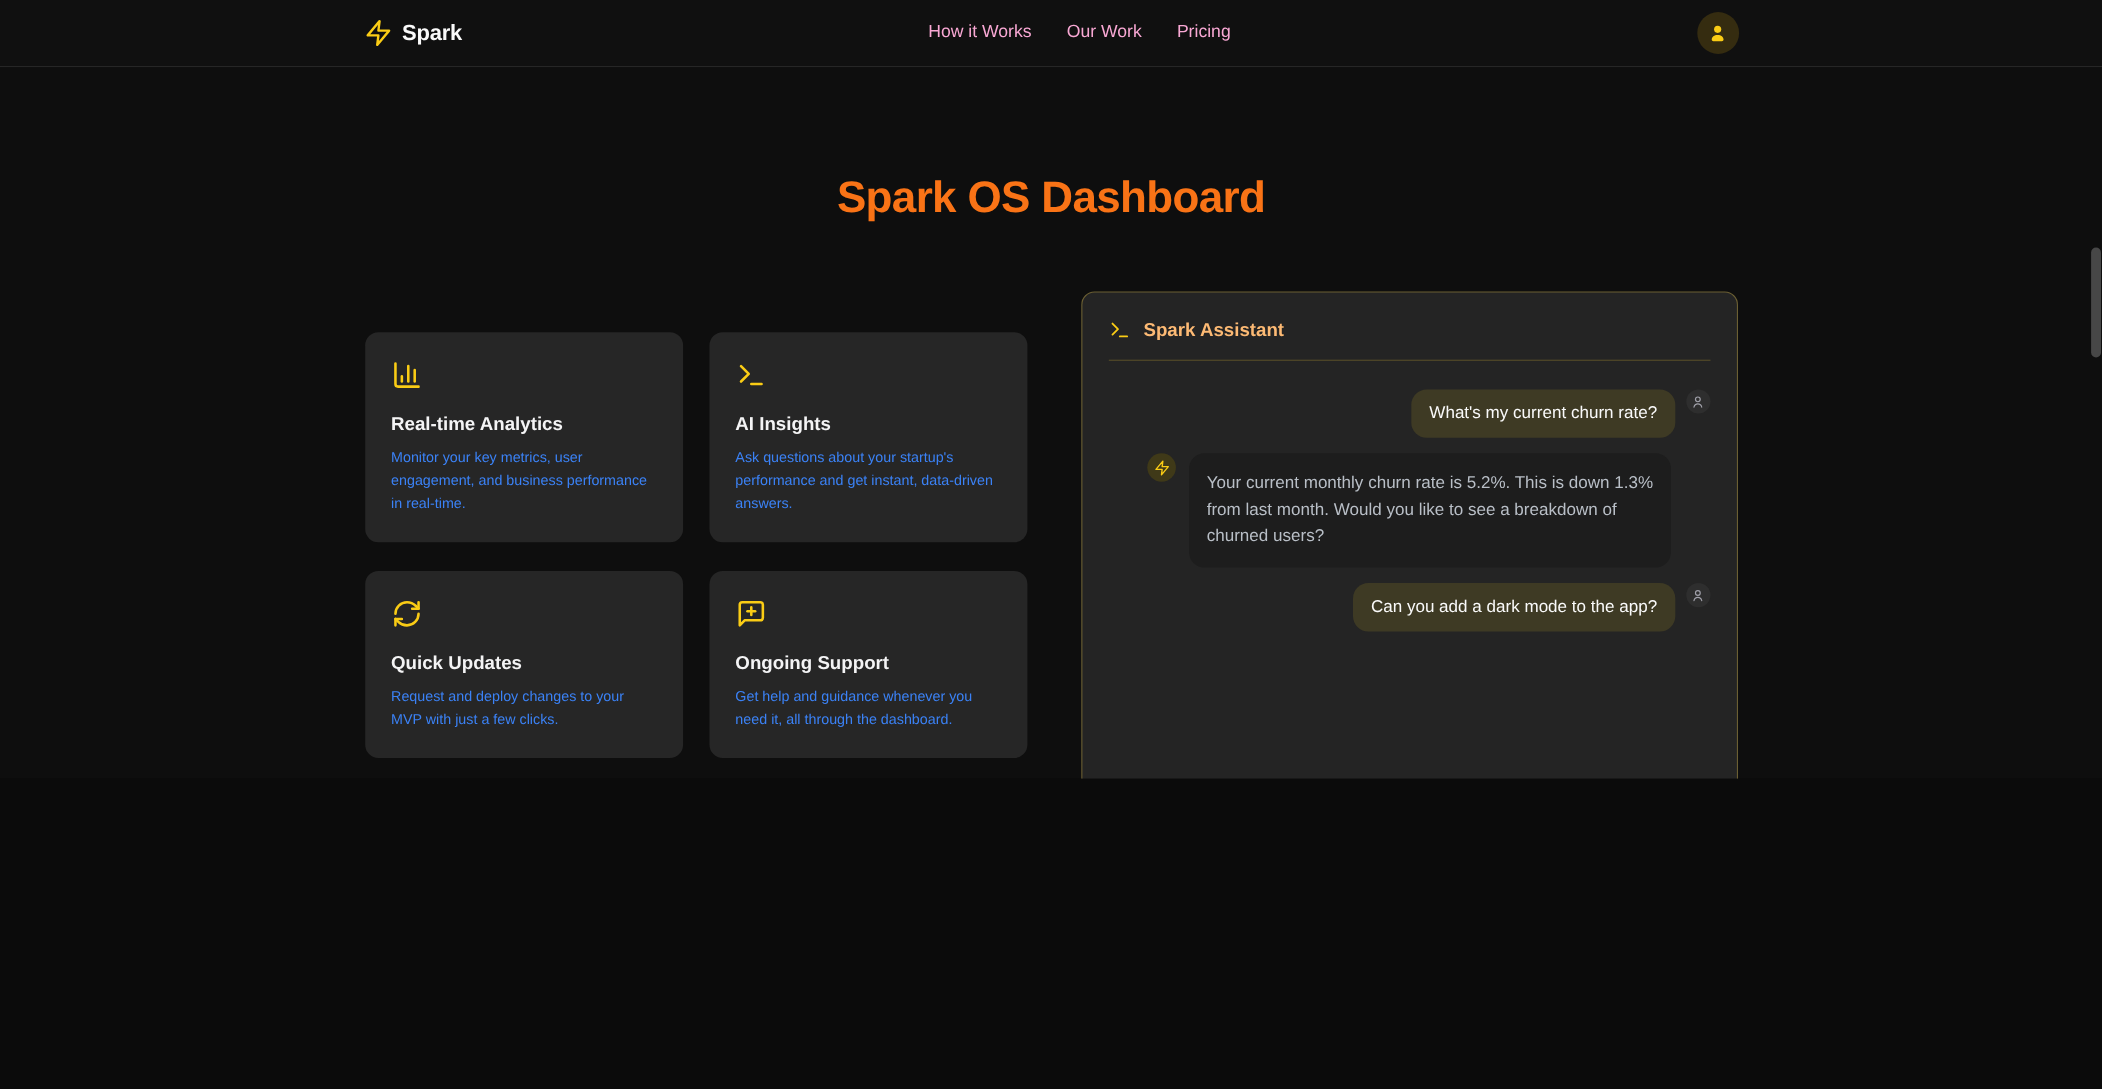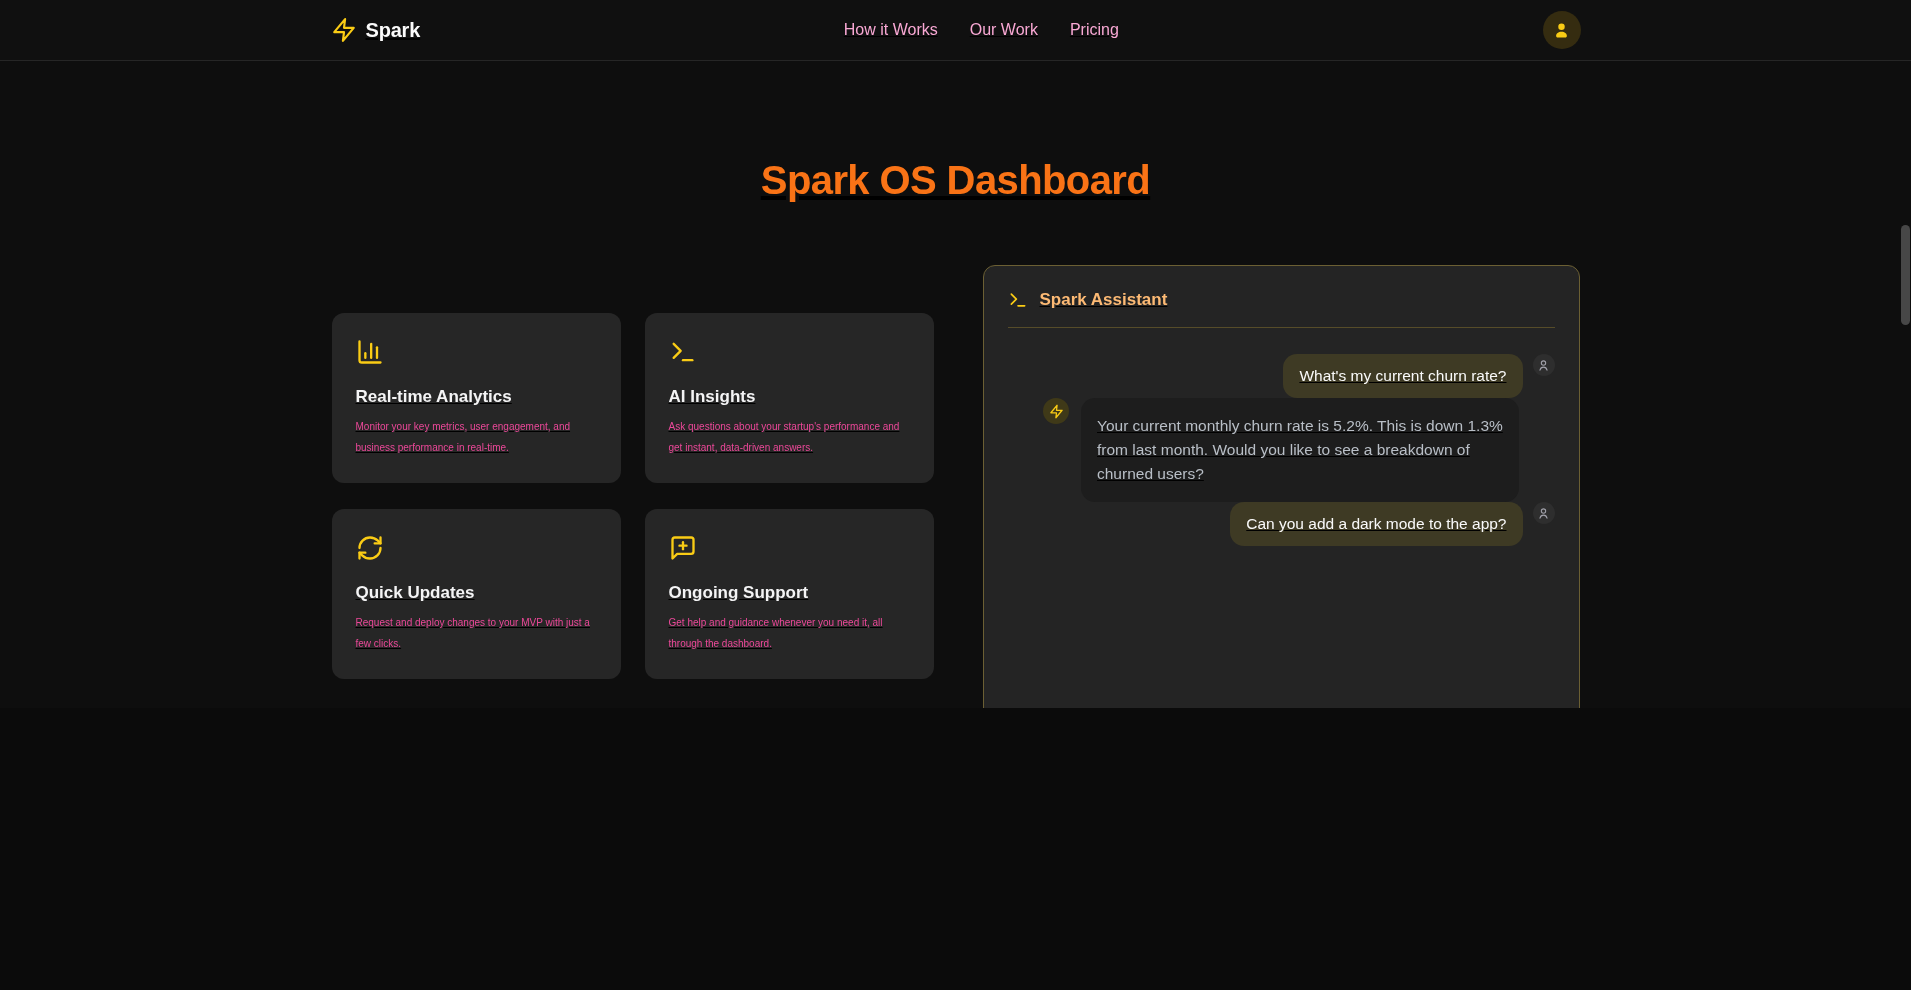--- a/index.html
+++ b/index.html
@@ -1,18 +1,18 @@
 <!DOCTYPE html>
 <html><head>
 <meta charset="utf-8">
 <style>
   * { margin:0; padding:0; box-sizing:border-box; }
   html,body { background:#0b0b0b; }
   body { font-family:"Liberation Sans", sans-serif; }
-  .viewport { position:relative; width:1911px; height:708px; background:#0e0e0e; overflow:hidden;text-decoration:underline; }
+  .viewport { position:relative; width:1911px; height:708px; background:#0e0e0e; overflow:hidden; }
 
   
   .navbar { height:61px; border-bottom:1px solid #262626; background:#101010; }
   .nav-inner { width:1250px; margin:0 auto; height:100%; display:flex; align-items:center; }
   .brand { display:flex; align-items:center; gap:9px; cursor:pointer; }
   .brand svg { width:26px; height:26px; color:#facc15; }
   .brand-name { color:#fafafa; font-size:20px; font-weight:bold; letter-spacing:-0.2px; }
   .nav-links { flex:1; display:flex; justify-content:center; gap:32px; }
   .nav-link { color:#f9a8d4; font-size:16px; cursor:pointer; }
   .nav-avatar { width:38px; height:38px; border-radius:50%; background:#352c10; display:flex; align-items:center; justify-content:center; cursor:pointer; }
@@ -24,29 +24,29 @@
   .hero-sub { margin:19px auto 0; max-width:690px; color:#9ca3af; font-size:18px; line-height:28px; }
 
   
   .content { margin-top:62px; display:flex; justify-content:center; align-items:center; gap:49px; }
 
   
   .cards { width:602px; display:grid; grid-template-columns:1fr 1fr; column-gap:24px; row-gap:26px; }
   .card { background:#262626; border-radius:12px; padding:25px 24px; cursor:default; }
   .card-icon svg { width:28px; height:28px; color:#facc15; }
   .card-title { margin-top:21px; color:#f4f4f5; font-size:17px; font-weight:bold; }
-  .card-desc { margin-top:9px; color:#ec4899; font-size:10px; line-height:21px; }
+  .card-desc { margin-top:9px; color:#3b82f6; font-size:13px; line-height:21px; }
 
   
   .panel { width:597px; min-height:461px; background:#242424; border:1px solid #6b5f33; border-radius:12px; padding:24px 24px 30px; }
   .panel-header { display:flex; align-items:center; gap:12px; }
   .panel-header svg { width:20px; height:20px; color:#facc15; }
   .panel-title { color:#fdba74; font-size:17px; font-weight:bold; }
   .panel-divider { height:1px; background:#564c29; margin-top:17px; }
-  .messages { margin-top:26px; display:flex; flex-direction:column; }
+  .messages { margin-top:26px; display:flex; flex-direction:column; gap:14px; }
   .msg { display:flex; align-items:flex-start; }
   .msg.user { justify-content:flex-end; gap:10px; }
   .msg.assistant { gap:12px;justify-content:center; }
   .bubble { border-radius:14px; font-size:15.5px; }
   .bubble.user { background:#3e3a24; color:#fafafa; padding:11px 16px; line-height:22px; white-space:nowrap; }
   .bubble.assistant { background:#1d1d1d; color:#b9bfc7; padding:16px; line-height:24px; max-width:438px; }
   .chat-avatar { border-radius:50%; display:flex; align-items:center; justify-content:center; flex:none; }
   .chat-avatar.user-av { width:22px; height:22px; background:#2e2e2e; margin-top:0; }
   .chat-avatar.user-av svg { width:13px; height:13px; color:#a1a1aa; }
   .chat-avatar.bot-av { width:26px; height:26px; background:#3f3918; }

